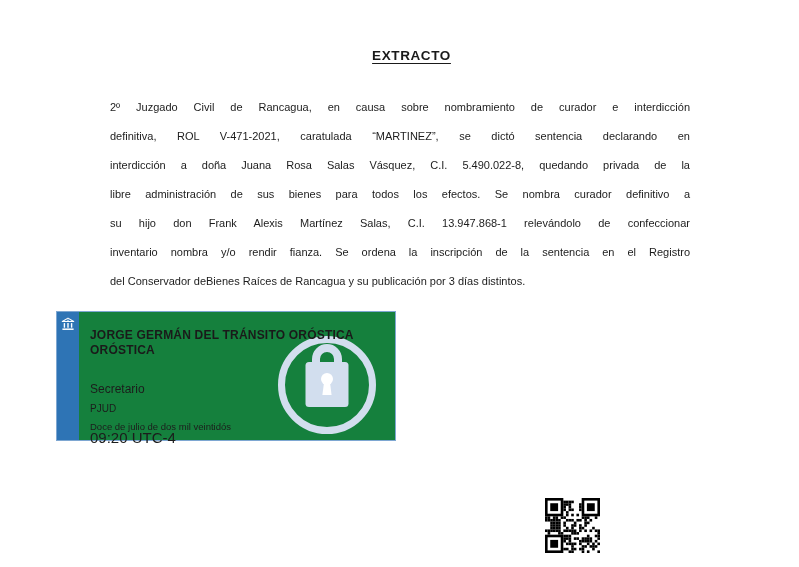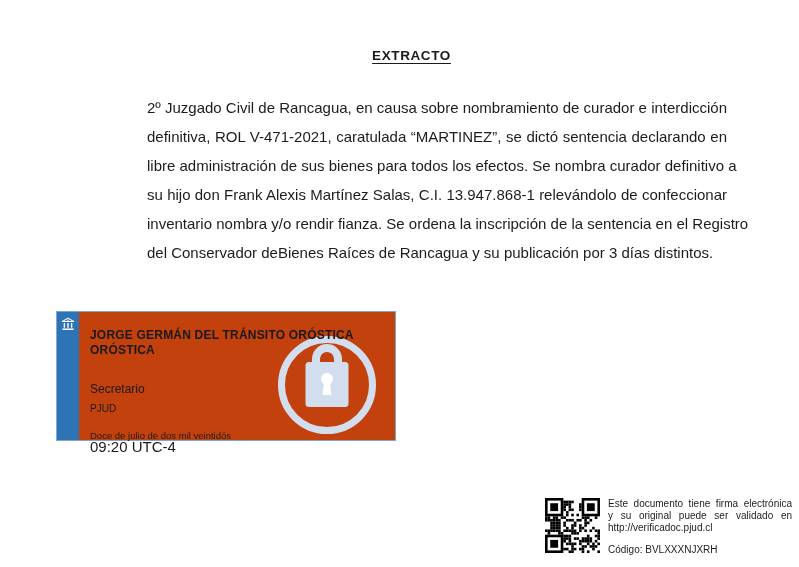--- a/index.html
+++ b/index.html
@@ -32,43 +32,42 @@
     text-decoration: underline;
     text-underline-offset: 3px;
   }
 
   
   .doc-body {
     position: absolute;
     left: 110px;
     top: 93px;
     width: 580px;
-    font-size: 15px;
+    font-size: 11px;
     line-height: 29px;
     color: #1c1c1c;
-    margin-left: 37px;
   }
   .doc-line {
     white-space: nowrap;
     text-align: justify;
     text-align-last: justify;
   }
   .doc-line.last {
     text-align-last: left;
   }
 
   
   .stamp {
     position: absolute;
     left: 56px;
     top: 311px;
     width: 340px;
     height: 130px;
     border: 1px solid #7ea7d2;
-    background: #c2410c;
+    background: #15803d;
     box-sizing: border-box;
   }
   .stamp-bar {
     position: absolute;
     left: 0;
     top: 0;
     bottom: 0;
     width: 22px;
     background: #2e74b5;
   }
@@ -92,21 +91,21 @@
   }
   .stamp-name {
     font-size: 12px;
     font-weight: bold;
     line-height: 15px;
     letter-spacing: 0.2px;
     color: #1a1a1a;
   }
   .stamp-role  { font-size: 12px; margin-top: 24px; color: #1c1c1c; }
   .stamp-inst  { font-size: 10px; margin-top: 7px; color: #1c1c1c; }
-  .stamp-date  { font-size: 9.5px; margin-top: 16px; line-height: 11px; color: #1c1c1c; }
+  .stamp-date  { font-size: 9.5px; margin-top: 7px; line-height: 11px; color: #1c1c1c; }
   .stamp-time  { font-size: 15px; line-height: 11px; color: #1c1c1c; }
 
   
   .verify {
     position: absolute;
     left: 545px;
     top: 497px;
     width: 250px;
     height: 60px;
   }
@@ -138,20 +137,21 @@
 </head>
 <body>
 
 <div class="page">
 
   <h1 class="doc-title">EXTRACTO</h1>
 
   <div class="doc-body">
     <div class="doc-line">2º Juzgado Civil de Rancagua, en causa sobre nombramiento de curador e interdicción</div>
     <div class="doc-line">definitiva, ROL V-471-2021, caratulada “MARTINEZ”, se dictó sentencia declarando en</div>
+    <div class="doc-line">interdicción a doña Juana Rosa Salas Vásquez, C.I. 5.490.022-8, quedando privada de la</div>
     <div class="doc-line">libre administración de sus bienes para todos los efectos. Se nombra curador definitivo a</div>
     <div class="doc-line">su hijo don Frank Alexis Martínez Salas, C.I. 13.947.868-1 relevándolo de confeccionar</div>
     <div class="doc-line">inventario nombra y/o rendir fianza. Se ordena la inscripción de la sentencia en el Registro</div>
     <div class="doc-line last">del Conservador deBienes Raíces de Rancagua y su publicación por 3 días distintos.</div>
   </div>
 
   <div class="stamp">
     <div class="stamp-bar">
       <svg width="16" height="16" viewBox="0 0 16 16">
         <path d="M8 2.1 L13.7 5.5 H2.3 Z" fill="none" stroke="#ffffff" stroke-width="1.1" stroke-linejoin="round"></path>
@@ -329,21 +329,15 @@
         <rect x="28.81" y="49.76" width="2.62" height="2.62" fill="#000"></rect>
         <rect x="34.05" y="49.76" width="2.62" height="2.62" fill="#000"></rect>
         <rect x="36.67" y="49.76" width="2.62" height="2.62" fill="#000"></rect>
         <rect x="47.14" y="49.76" width="2.62" height="2.62" fill="#000"></rect>
         <rect x="23.57" y="52.38" width="2.62" height="2.62" fill="#000"></rect>
         <rect x="26.19" y="52.38" width="2.62" height="2.62" fill="#000"></rect>
         <rect x="36.67" y="52.38" width="2.62" height="2.62" fill="#000"></rect>
         <rect x="41.90" y="52.38" width="2.62" height="2.62" fill="#000"></rect>
         <rect x="52.38" y="52.38" width="2.62" height="2.62" fill="#000"></rect>
       </svg>
-    <div class="verify-text">
-      <div class="vline j">Este documento tiene firma electrónica</div>
-      <div class="vline j">y su original puede ser validado en</div>
-      <div class="vline">http://verificadoc.pjud.cl</div>
-      <div class="vcode">Código: BVLXXXNJXRH</div>
-    </div>
   </div>
 
 </div>
 
 </body></html>

